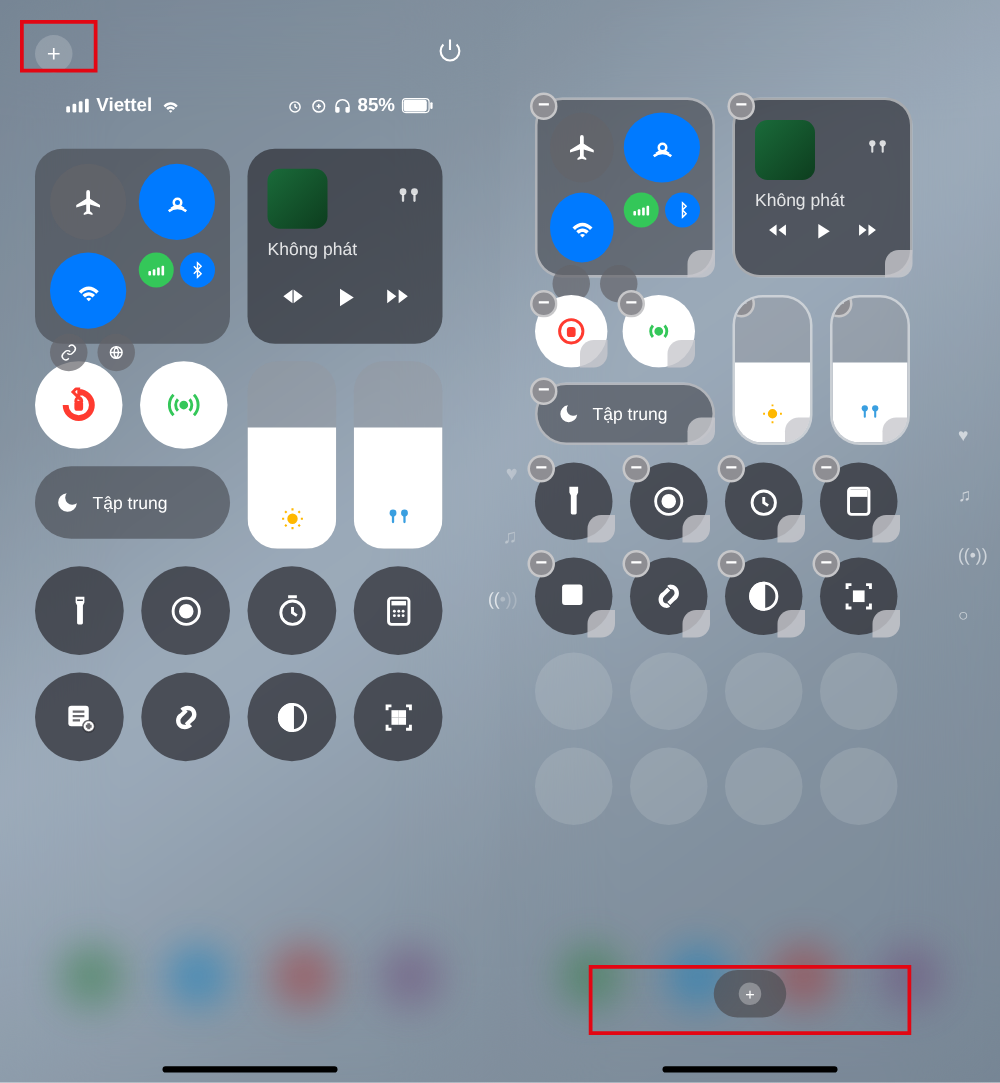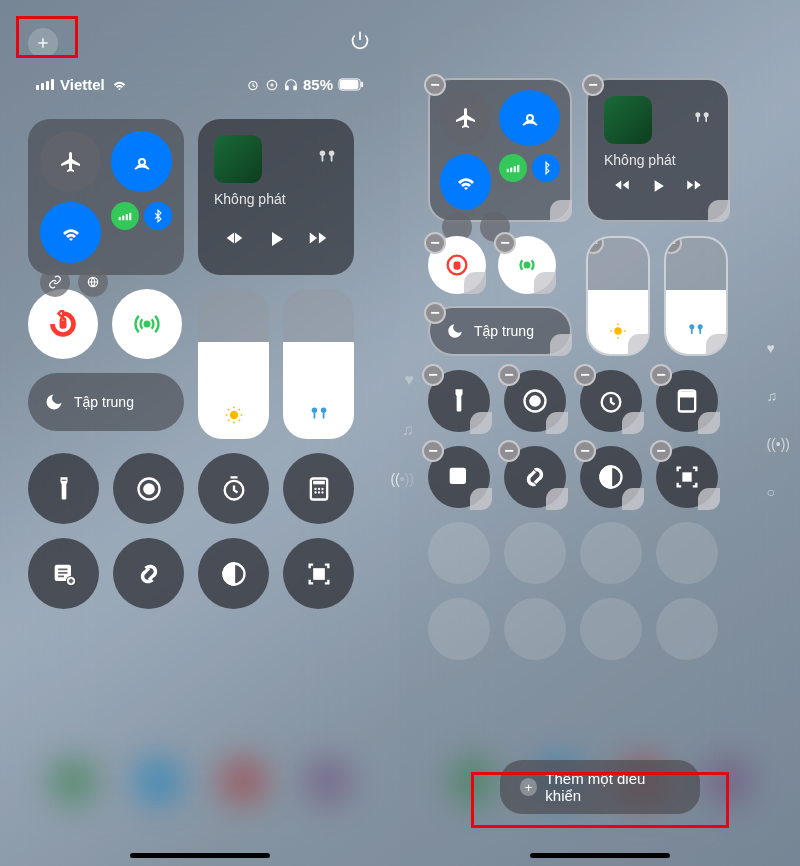--- a/index.html
+++ b/index.html
@@ -43,21 +43,21 @@
 .add-btn {
   width: 30px; height: 30px; border-radius: 50%;
   background: rgba(255,255,255,0.18);
   display: flex; align-items: center; justify-content: center;
   color: #fff; font-size: 18px; font-weight: 300;
 }
 .red-box { border: 3px solid #e30613; }
 .red-box.top { position: absolute; top: 16px; left: 16px; width: 62px; height: 42px; z-index: 5; }
 .power-icon { width: 24px; height: 24px; color: #fff; display: flex; align-items: center; justify-content: center; }
 
-.status-row { position: relative; display: flex; justify-content: space-between; padding: 10px 36px 14px; color: #fff; font-weight: 600; font-size: 15px; z-index: 2; }
+.status-row { position: relative; display: flex; justify-content: space-between; padding: 10px 53px 14px; color: #fff; font-weight: 600; font-size: 15px; z-index: 2; }
 .status-right { display: flex; align-items: center; gap: 5px; }
 .bars { display: inline-flex; gap: 2px; align-items: flex-end; }
 .bars i { width: 3px; background: #fff; border-radius: 1px; }
 .bars i:nth-child(1){height:5px} .bars i:nth-child(2){height:7px} .bars i:nth-child(3){height:9px} .bars i:nth-child(4){height:11px}
 
 .grid-area { position: relative; padding: 12px 28px; z-index: 2; }
 .row { display: flex; gap: 14px; margin-bottom: 14px; }
 
 .tile { border-radius: 22px; position: relative; }
 .tile-2x2 { width: 156px; height: 156px; background: rgba(60,60,65,0.55); }
@@ -594,18 +594,17 @@
     <div class="side-dots">
       <span>♥</span>
       <span>♫</span>
       <span>((•))</span>
       <span>○</span>
     </div>
   </div>
 
   <div class="add-control-btn">
     <span class="plus-circle">+</span>
-    <span>Thêm một điều khiển</span>
   </div>
   <div class="red-box bottom"></div>
 
   <div class="home-indicator"></div>
 </div>
 
 </body></html>

